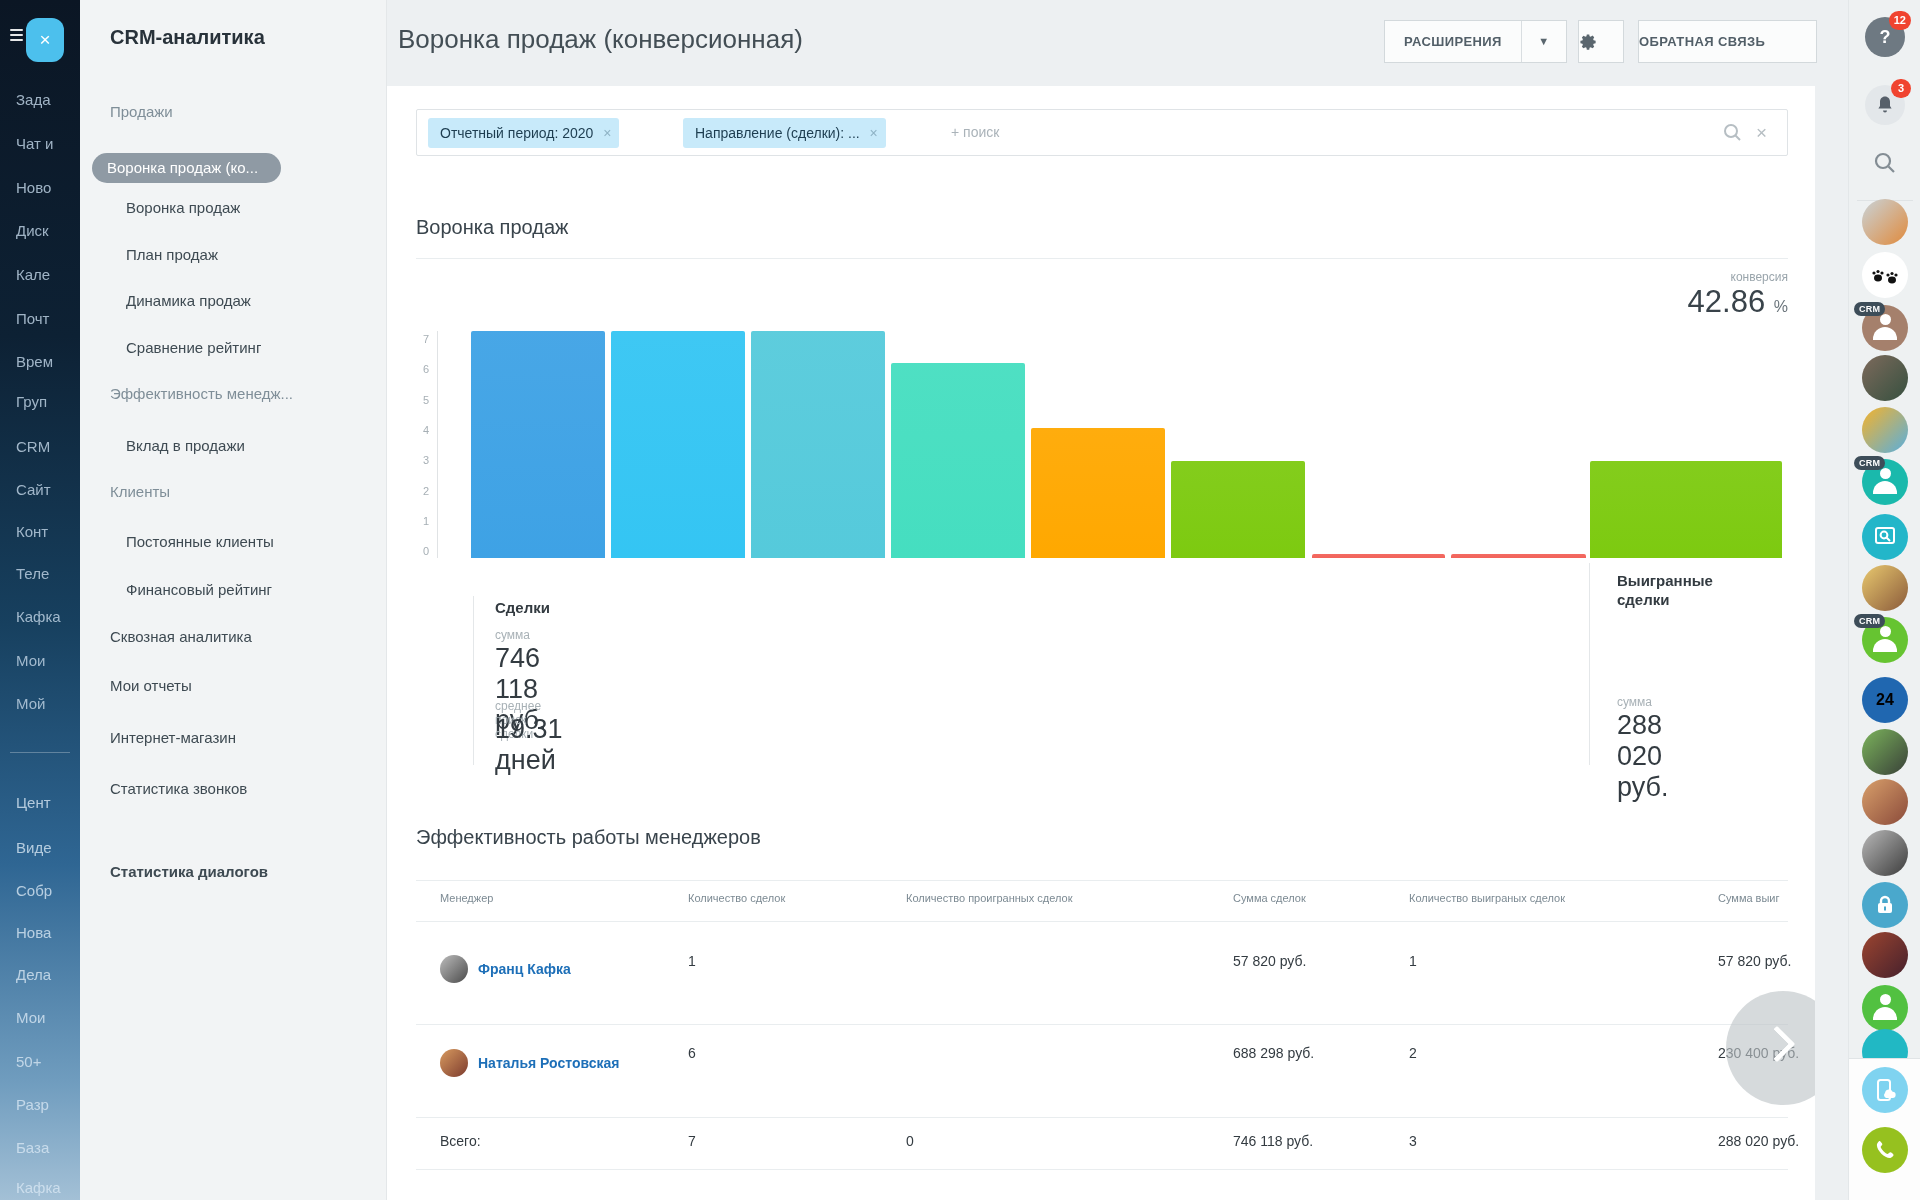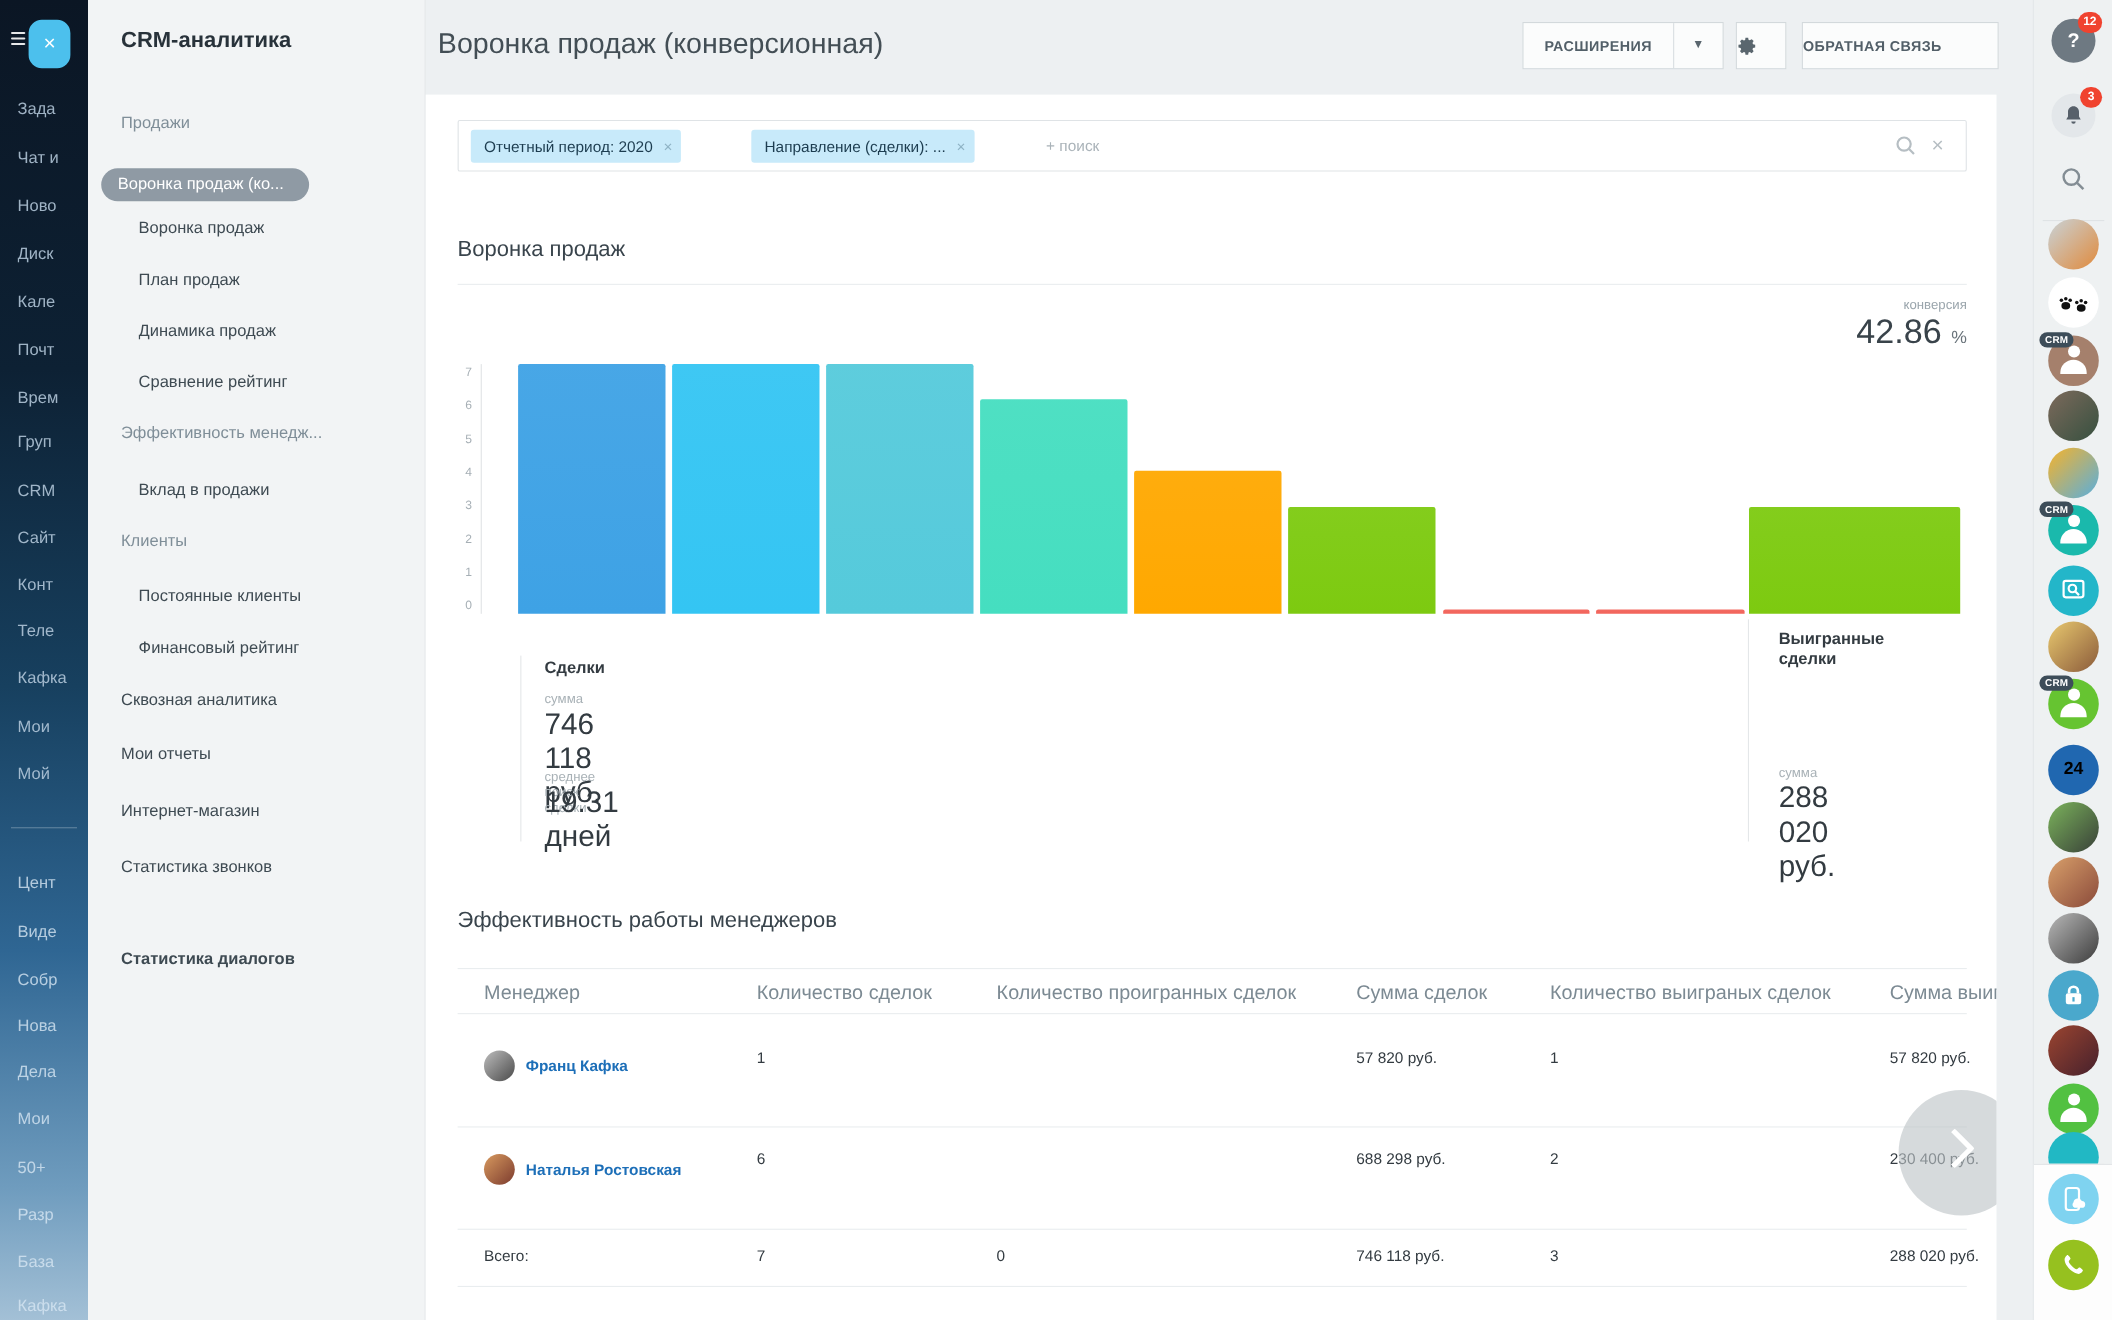--- a/index.html
+++ b/index.html
@@ -67,21 +67,21 @@
   .chart-axis { position:absolute; left:0; top:0; width:1px; height:227px; background:#e0e3e5; }
   .tick { position:absolute; right:1371px; width:30px; text-align:right; font-size:11px; color:#a6afb5; }
   .bar { position:absolute; bottom:0; border-radius:2px 2px 0 0; cursor:pointer; }
 
   .stat-block { position:absolute; border-left:1px solid #e4e7e9; }
   .lbl-sm { font-size:12px; color:#a8b1b6; }
   .lbl-bold { font-size:15px; font-weight:bold; color:#333b41; line-height:19px; }
   .val-big { font-size:27px; color:#333b41; }
 
   
-  .th { position:absolute; font-size:18px; color:#7c8a93; white-space:nowrap; }
+  .th { position:absolute; font-size:11px; color:#7c8a93; white-space:nowrap; }
   .td { position:absolute; font-size:14px; color:#333b41; white-space:nowrap; }
   .td-name { font-weight:bold; color:#1d6fb8; cursor:pointer; }
   .avatar-s { position:absolute; width:28px; height:28px; border-radius:50%; }
   .row-sep { position:absolute; left:29px; width:1372px; height:1px; background:#e9edef; }
 
   .float-circle { position:absolute; left:1339px; top:905px; width:114px; height:114px; border-radius:50%;
     background:rgba(189,195,199,.62); cursor:pointer; }
   .float-circle .chev { position:absolute; left:38px; top:40px; width:26px; height:26px;
     border-top:5px solid #fff; border-right:5px solid #fff; transform:rotate(45deg); border-radius:2px; }
 

